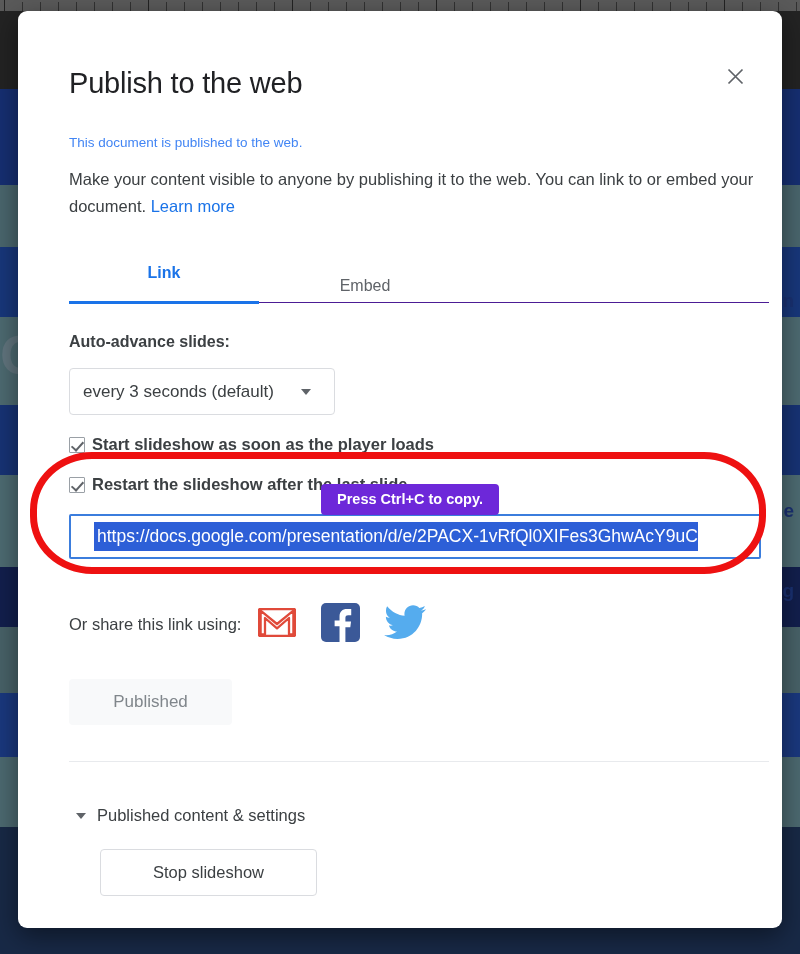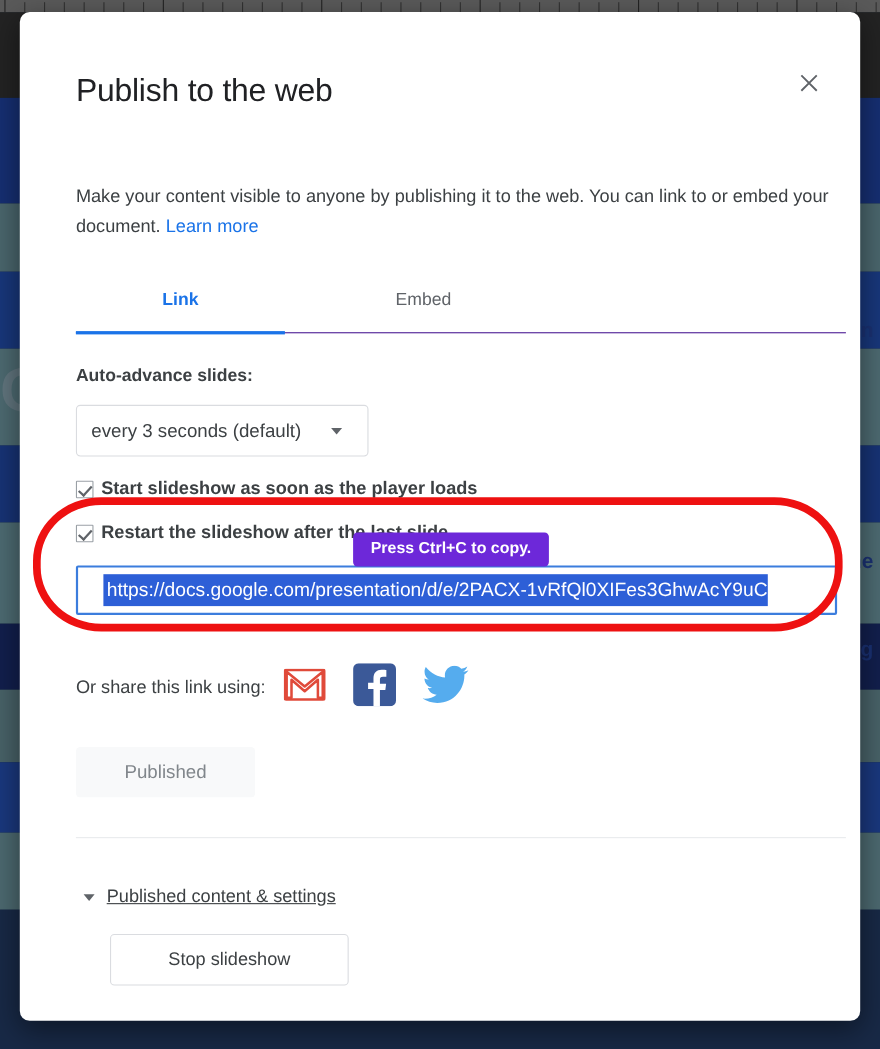--- a/index.html
+++ b/index.html
@@ -188,21 +188,21 @@
   }
 
   #divider {
     position: absolute; left: 51px; top: 750px; width: 700px; height: 1px;
     background: #e8eaed;
   }
 
   #settings-toggle {
     position: absolute; left: 58px; top: 795px;
     display: flex; align-items: center; gap: 11px;
-    font-size: 16.5px; color: #3c4043; cursor: pointer; text-decoration: underline;
+    font-size: 16.5px; color: #3c4043; cursor: pointer;
   }
 
   #stop-publishing-button {
     position: absolute; left: 82px; top: 838px;
     width: 217px; height: 47px;
     background: #fff; border: 1px solid #dadce0; border-radius: 4px;
     display: flex; align-items: center; justify-content: center;
     font-size: 16.5px; color: #3c4043;
     cursor: pointer;
   }
@@ -295,32 +295,33 @@
   <h1 id="dialog-title">Publish to the web</h1>
 
   <div id="close-button">
     <span>
       <svg width="17" height="17" viewBox="0 0 17 17" aria-hidden="true">
         <path d="M1.5 1.5 L15.5 15.5 M15.5 1.5 L1.5 15.5" stroke="#5f6368" stroke-width="1.7" fill="none"></path>
       </svg>
     </span>
   </div>
 
+  <div id="published-notice">This document is published to the web.</div>
 
   <div id="description">
     <span>Make your content visible to anyone by publishing it to the web. You can link to or embed your document.</span>
     <a href="#">Learn more</a>
   </div>
 
   <div id="tabs">
     <div class="tab active" style="left:0px;width:190px;">
       <span>Link</span>
       <div class="tab-underline"></div>
     </div>
-    <div class="tab" style="left:221px;width:190px;">
+    <div class="tab" style="left:201px;width:190px;margin-top:13px;">
       <span>Embed</span>
     </div>
   </div>
 
   <div id="auto-advance-label">Auto-advance slides:</div>
 
   <div id="interval-select">
     <span>every 3 seconds (default)</span>
     <span class="caret-down"></span>
   </div>

